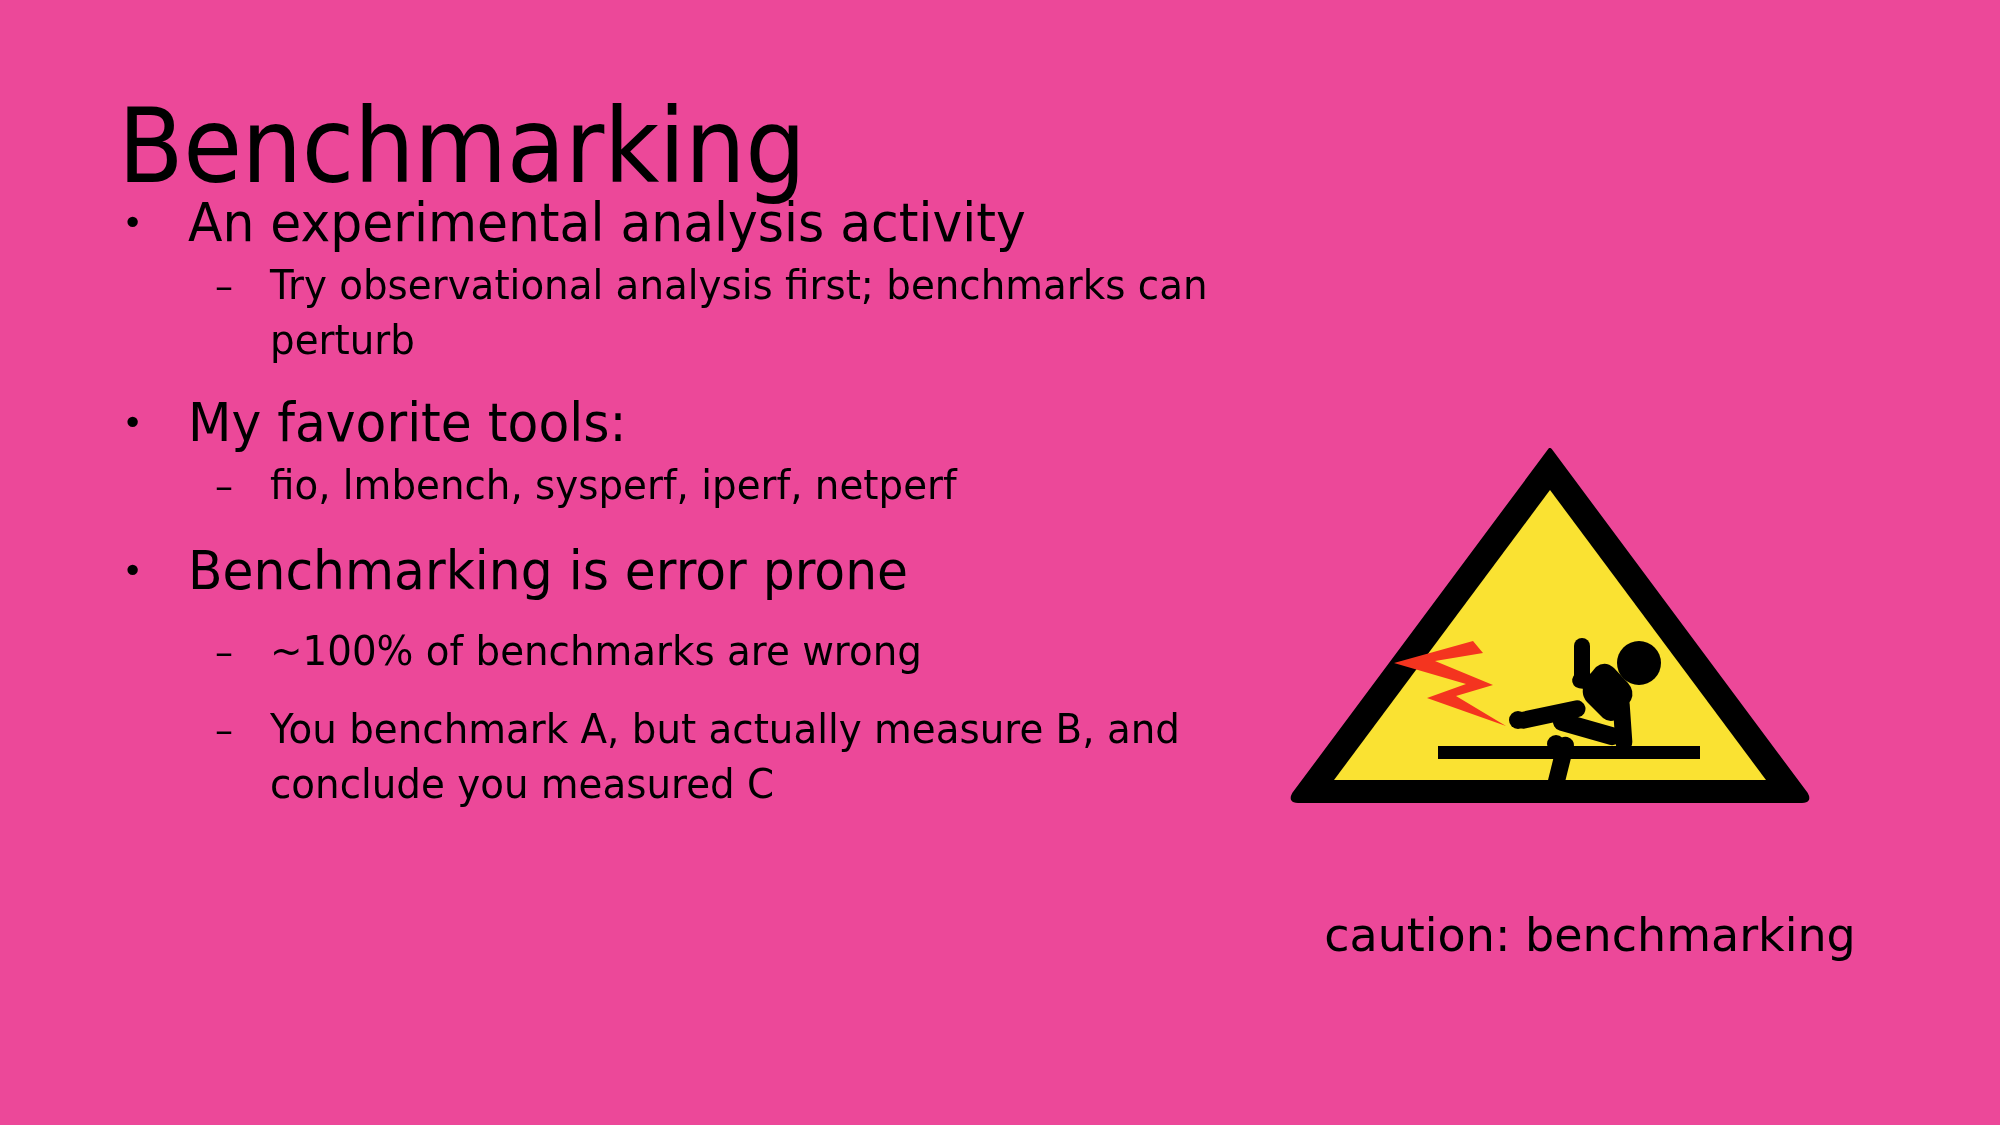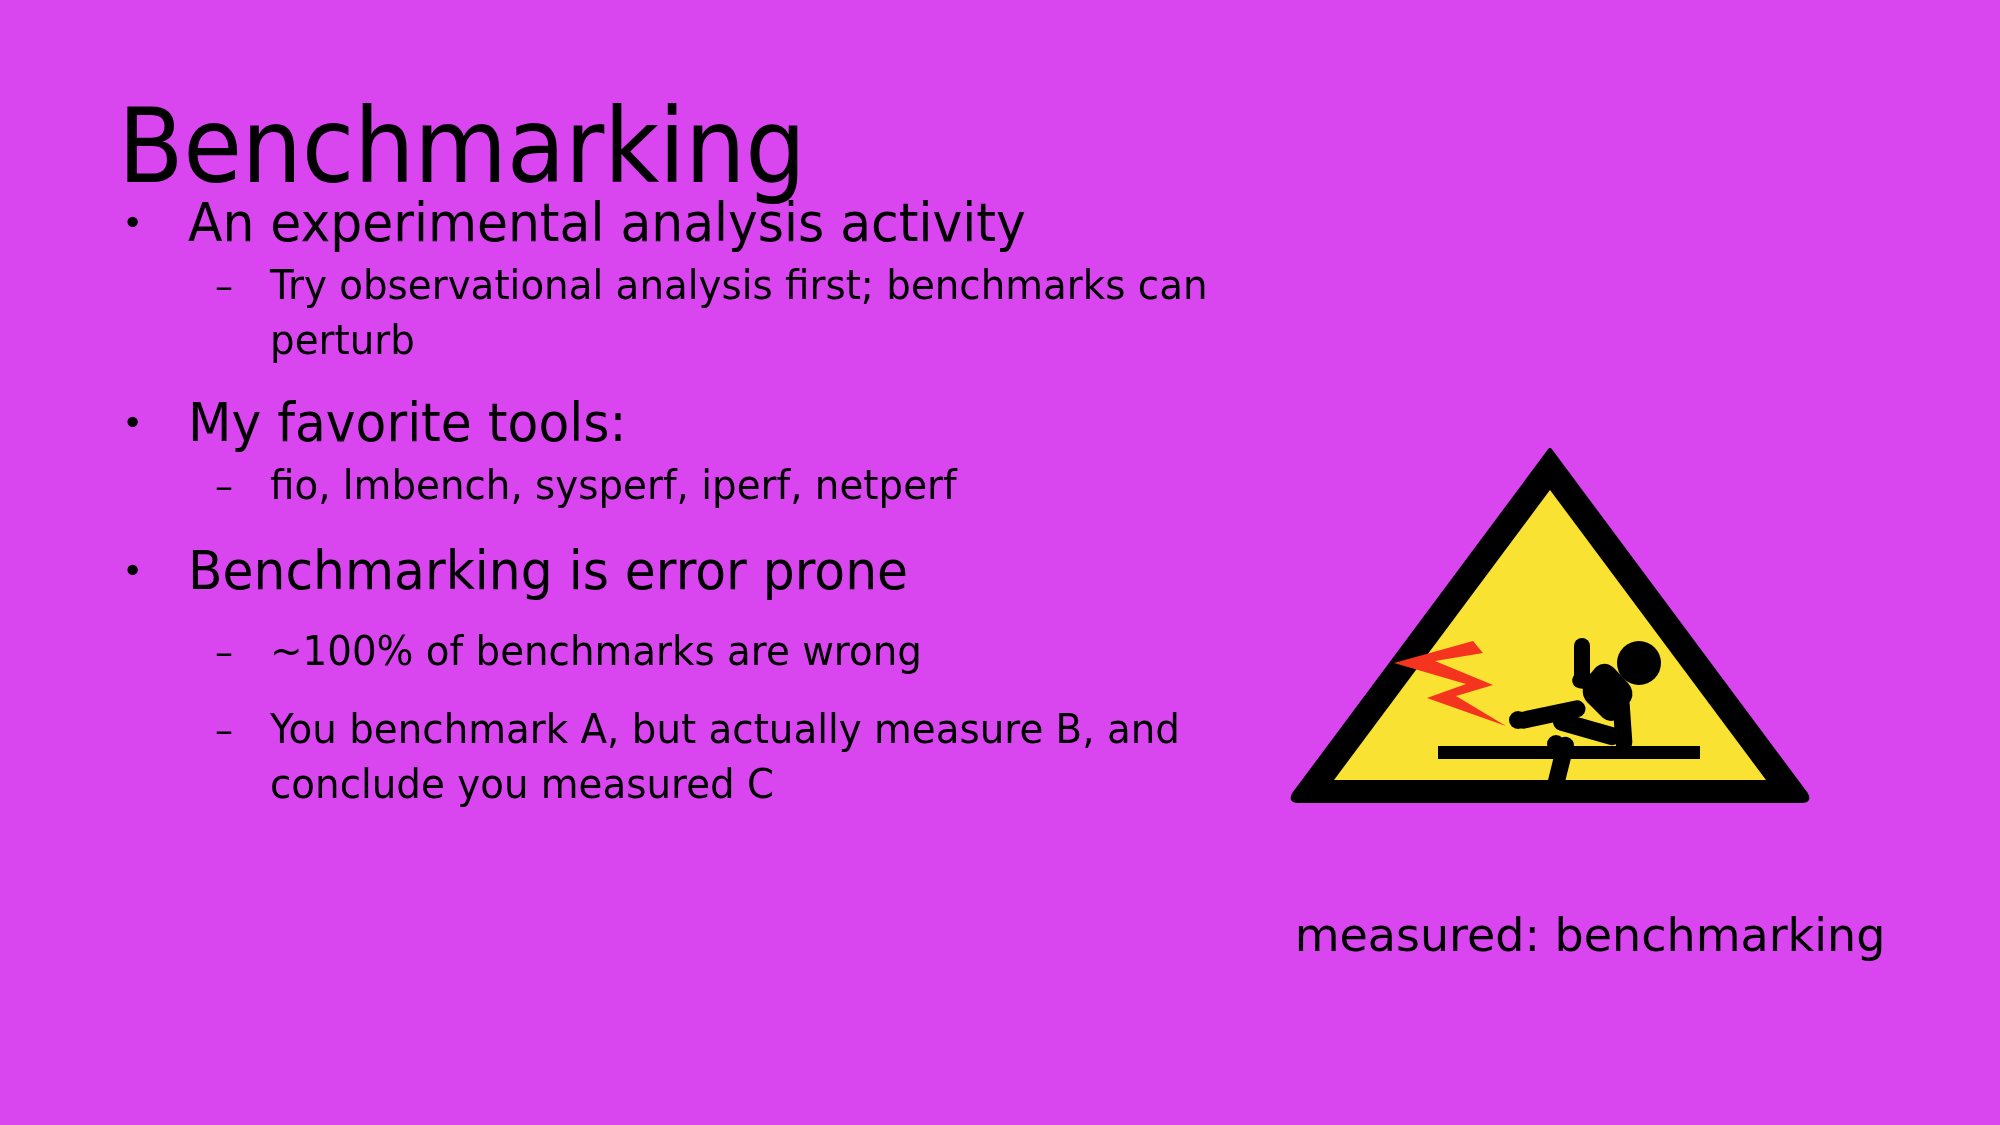--- a/index.html
+++ b/index.html
@@ -14,21 +14,21 @@
     font-family: "DejaVu Sans", "Liberation Sans", sans-serif;
     color: #000000;
     position: relative;
   }
 
   #slide {
     position: absolute;
     left: 0; top: 0;
     width: 2000px;
     height: 1125px;
-    background: #d946ef;
+    background: #ec4899;
   }
 
   
   #slide-title {
     position: absolute;
     left: 118px;
     top: 22px;
     font-size: 104px;
     line-height: 1.05;
     font-weight: 400;
@@ -194,15 +194,15 @@
         <rect x="324" y="248" width="17" height="55" rx="8.5" transform="rotate(-4 332 275)"></rect>
 
         <rect x="262" y="272" width="70" height="18" rx="9" transform="rotate(16 297 281)"></rect>
 
         <rect x="262" y="288" width="17" height="58" rx="8.5" transform="rotate(14 270 317)"></rect>
         <circle cx="266" cy="296" r="9"></circle>
       </g>
     </svg>
   </div>
 
-  <div id="caption">measured: benchmarking</div>
+  <div id="caption">caution: benchmarking</div>
 
 </div>
 
 </body></html>

